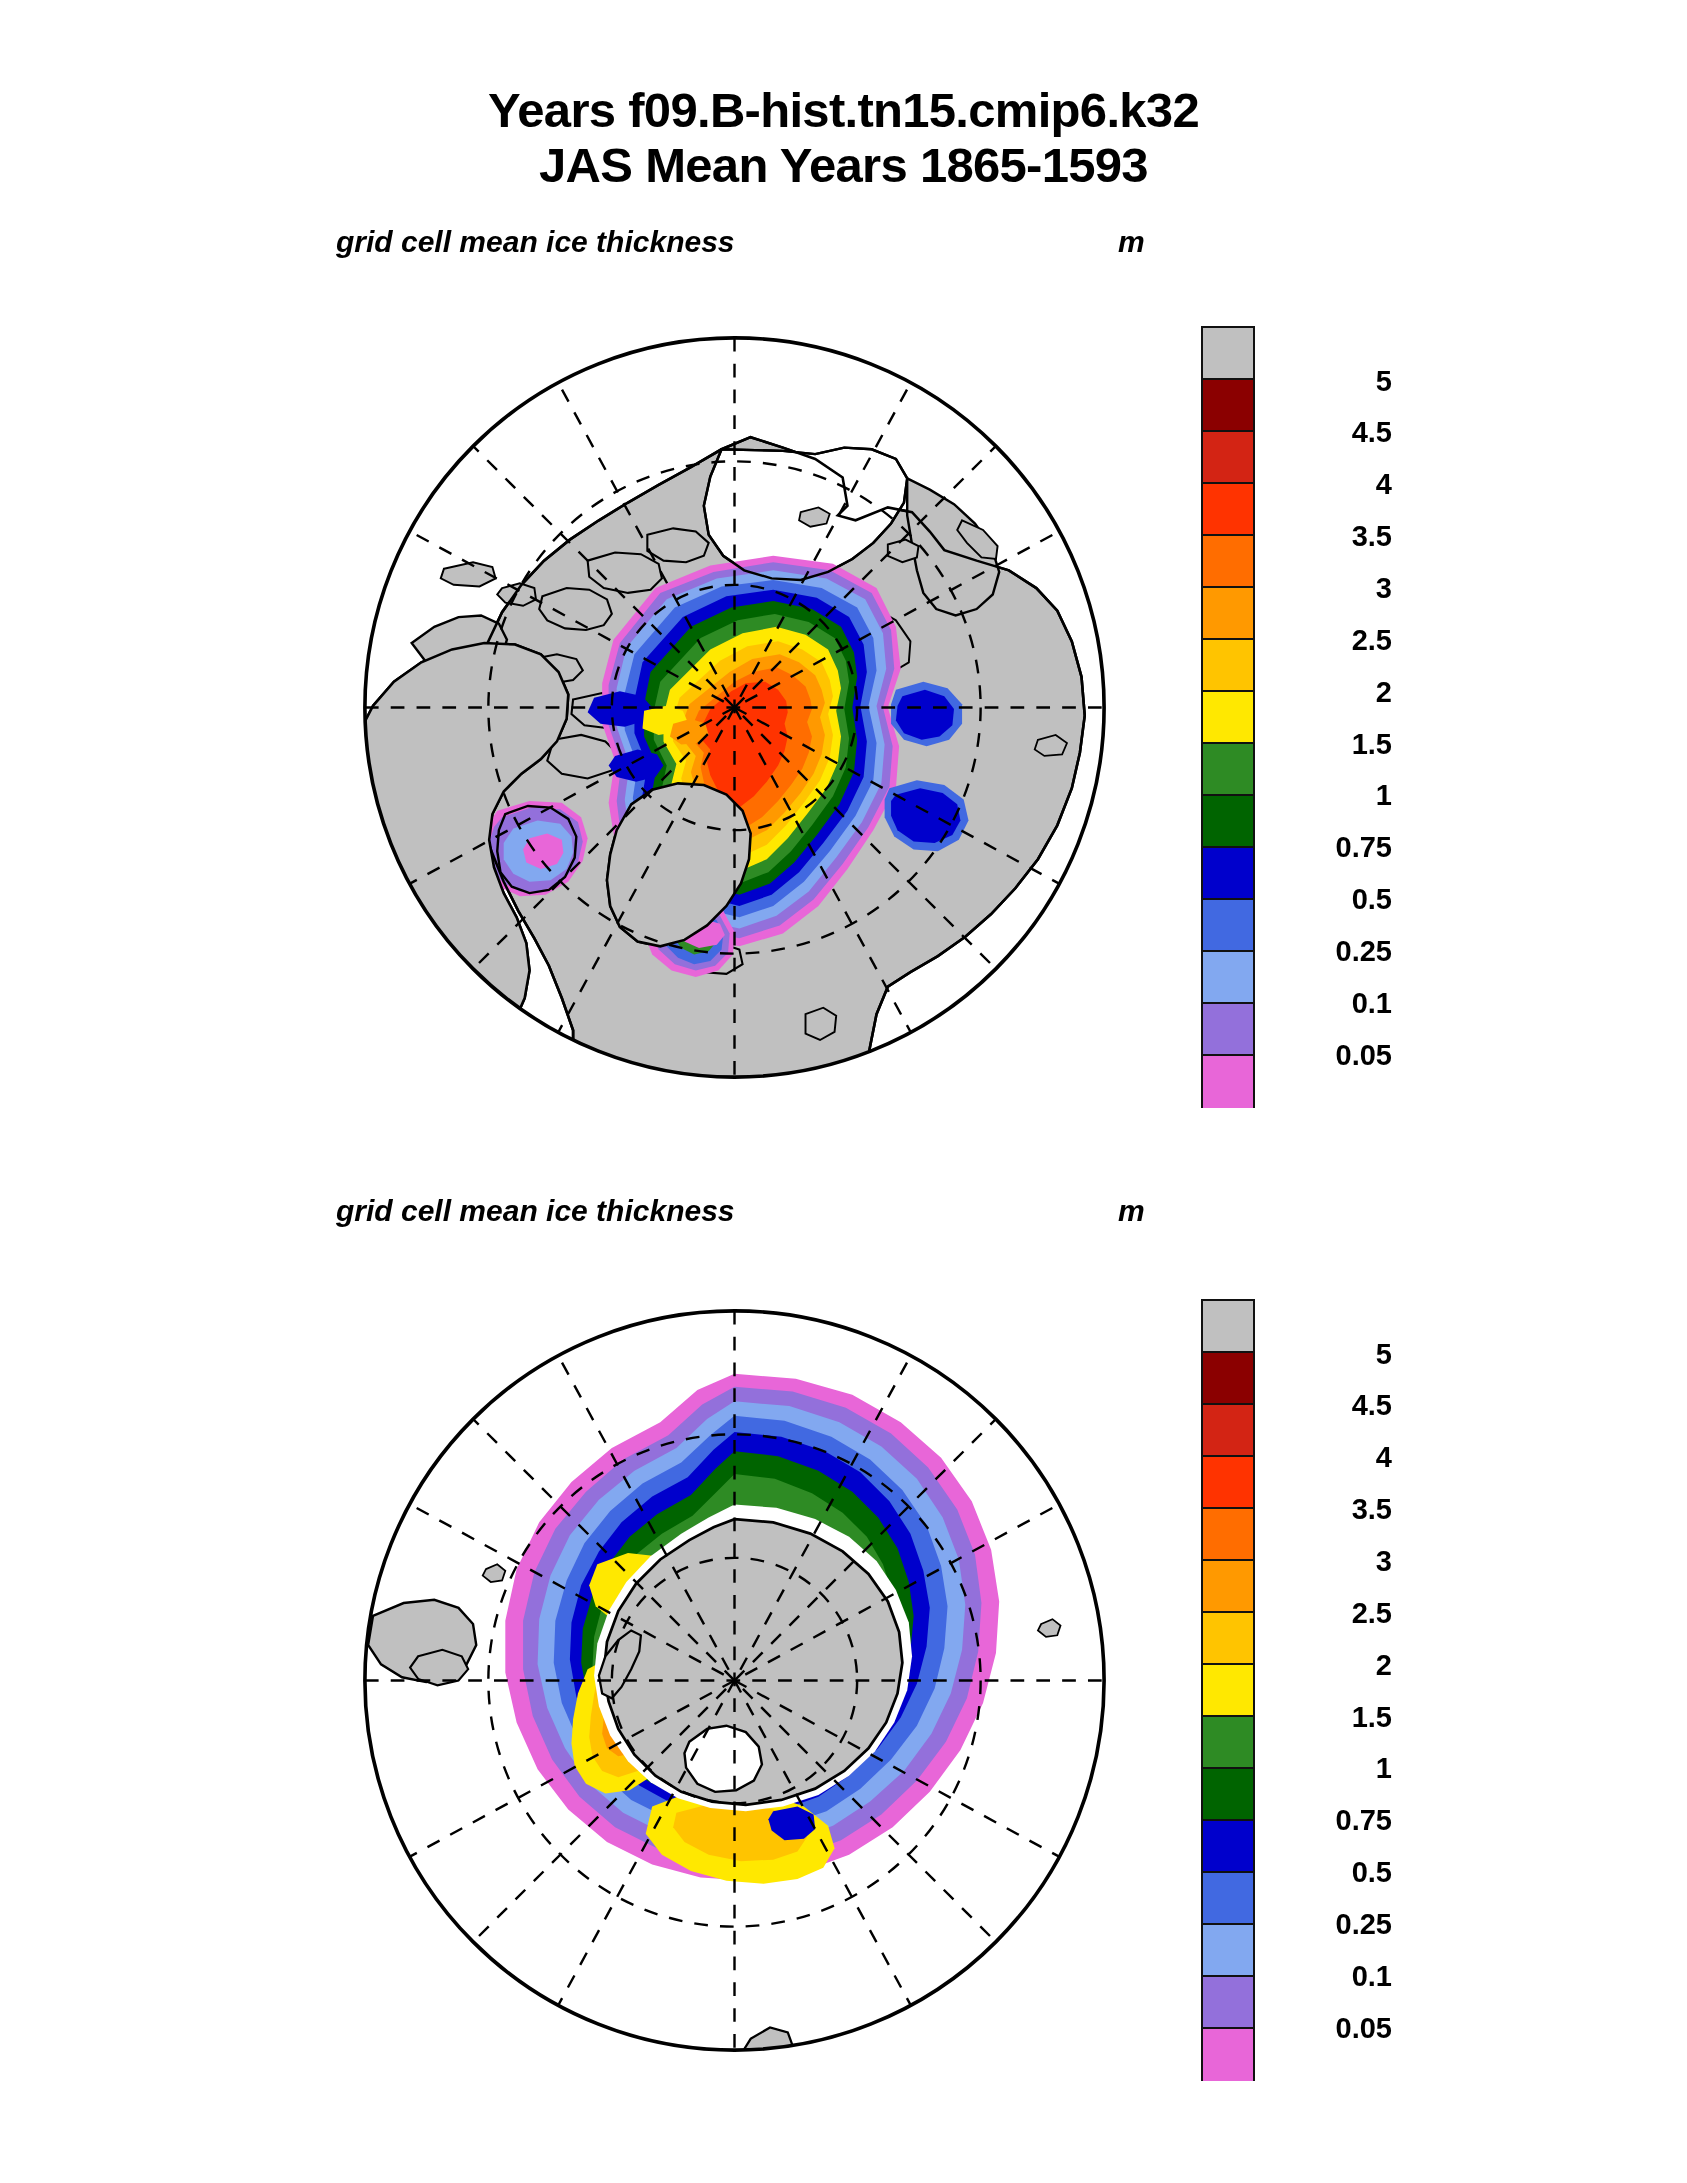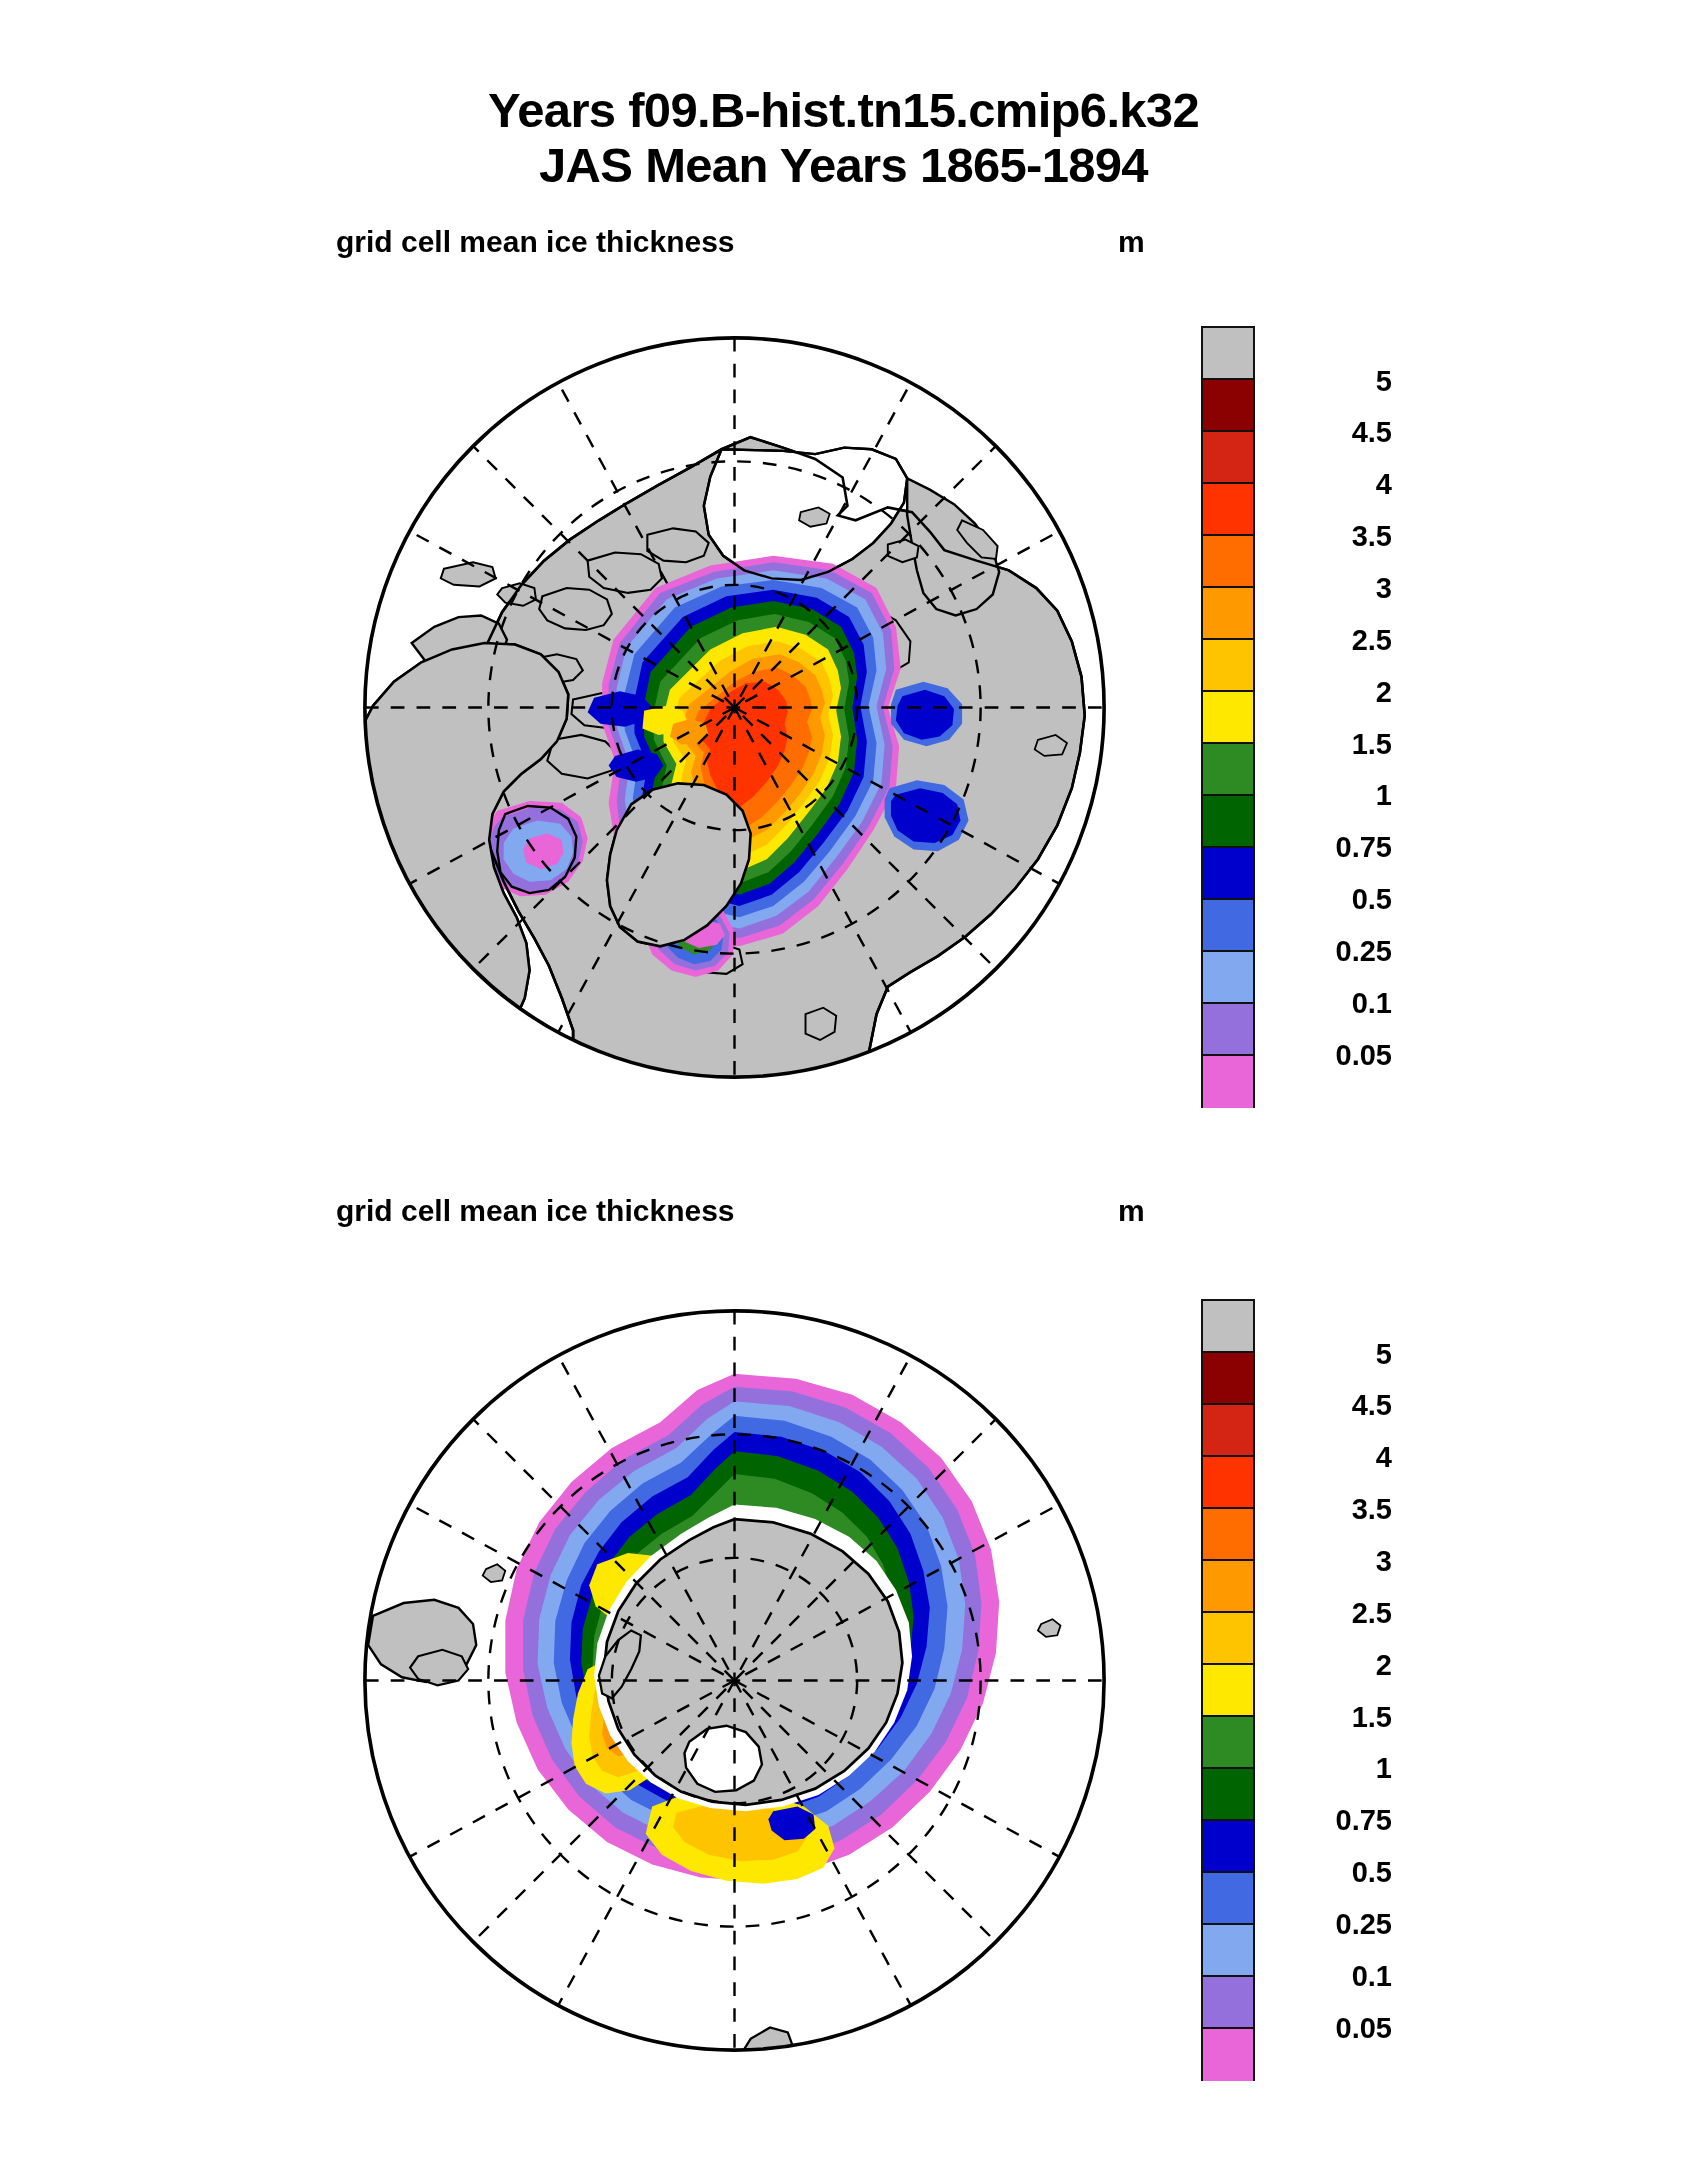--- a/index.html
+++ b/index.html
@@ -1,39 +1,39 @@
 <!DOCTYPE html>
 <html style="font-size:10.6px"><head>
 <meta charset="utf-8">
 <style>
   html,body{margin:0;padding:0;background:#fff;}
   body{width:1687px;height:2183px;position:relative;
        font-family:"Liberation Sans","DejaVu Sans",sans-serif;
        -webkit-font-smoothing:antialiased;}
   .title-block{position:absolute;top:83px;left:0;width:1687px;text-align:center;}
   .title-line{font-size:49px;font-weight:bold;line-height:1.12;color:#000;letter-spacing:-0.7px;}
-  .sub-row{position:absolute;width:1514px;height:40px;}
+  .sub-row{position:absolute;width:1514px;height:40px;font-style:italic;}
   .sub-label{position:absolute;font-size:30px;font-weight:bold;color:#000;}
   .unit-label{position:absolute;font-size:30px;font-weight:bold;color:#000;}
   .panel{position:absolute;}
   .cbar-wrap{position:absolute;}
   .cbar{position:absolute;border:2.6px solid #111;box-sizing:content-box;}
   .cbar-cell{width:100%;box-sizing:border-box;border-bottom:2.6px solid #111;}
   .cbar-cell:last-child{border-bottom:none;}
   .cbar-labels{position:absolute;}
   .cbar-lab{position:absolute;font-size:29px;font-weight:bold;color:#000;
             text-align:right;transform:translateY(-50%);white-space:nowrap;}
   svg{display:block;}
 </style>
 </head>
 <body>
 
 <div class="title-block">
   <div class="title-line">Years f09.B-hist.tn15.cmip6.k32</div>
-  <div class="title-line">JAS Mean   Years 1865-1894</div>
+  <div class="title-line">JAS Mean   Years 1865-1593</div>
 </div>
 
 <div class="sub-row" style="top:225px;left:0;">
   <div class="sub-label" style="left:336px;top:0;">grid cell mean ice thickness</div>
   <div class="unit-label" style="left:1118px;top:0;">m</div>
 </div>
 
 <div class="panel" style="left:331px;top:304px;width:807px;height:807px;">
 <svg width="807" height="807" viewBox="0 0 1000 1000">
   <defs>

